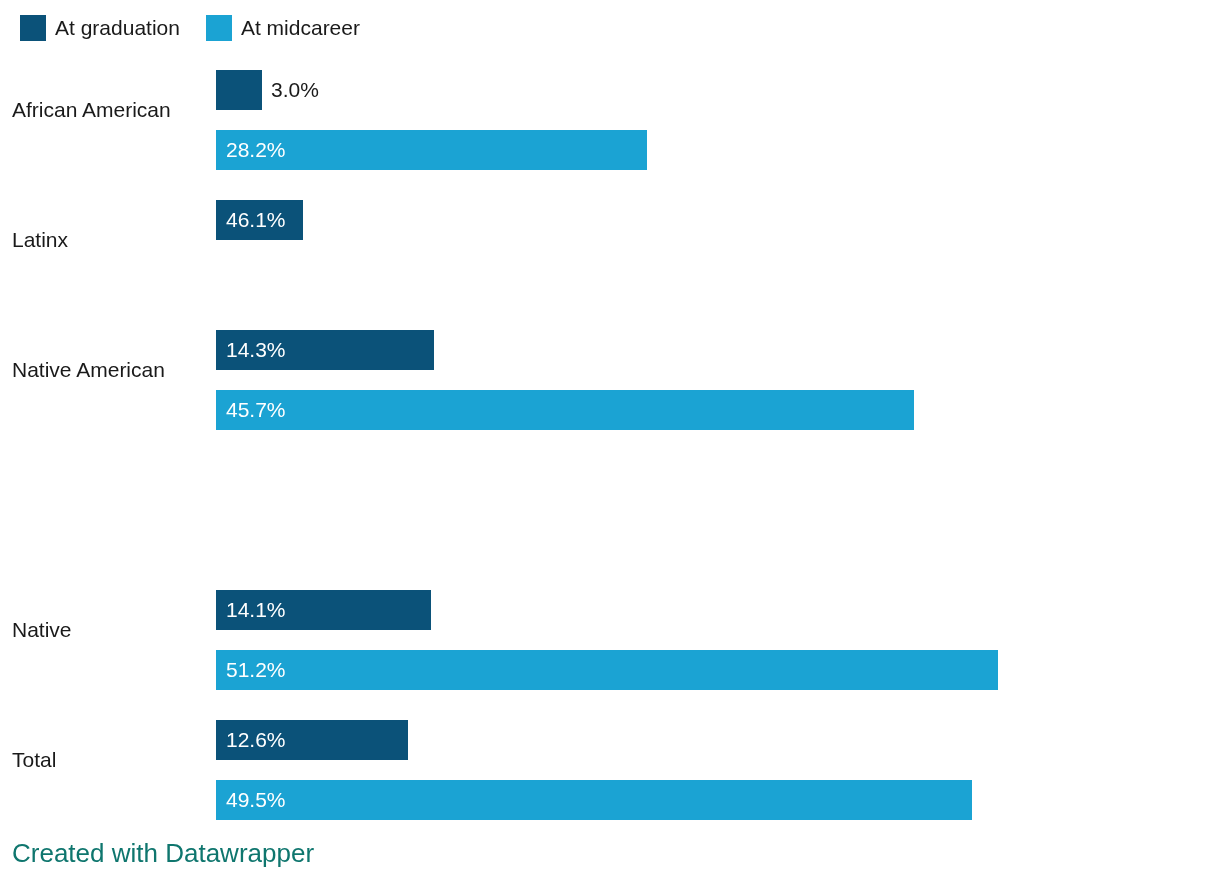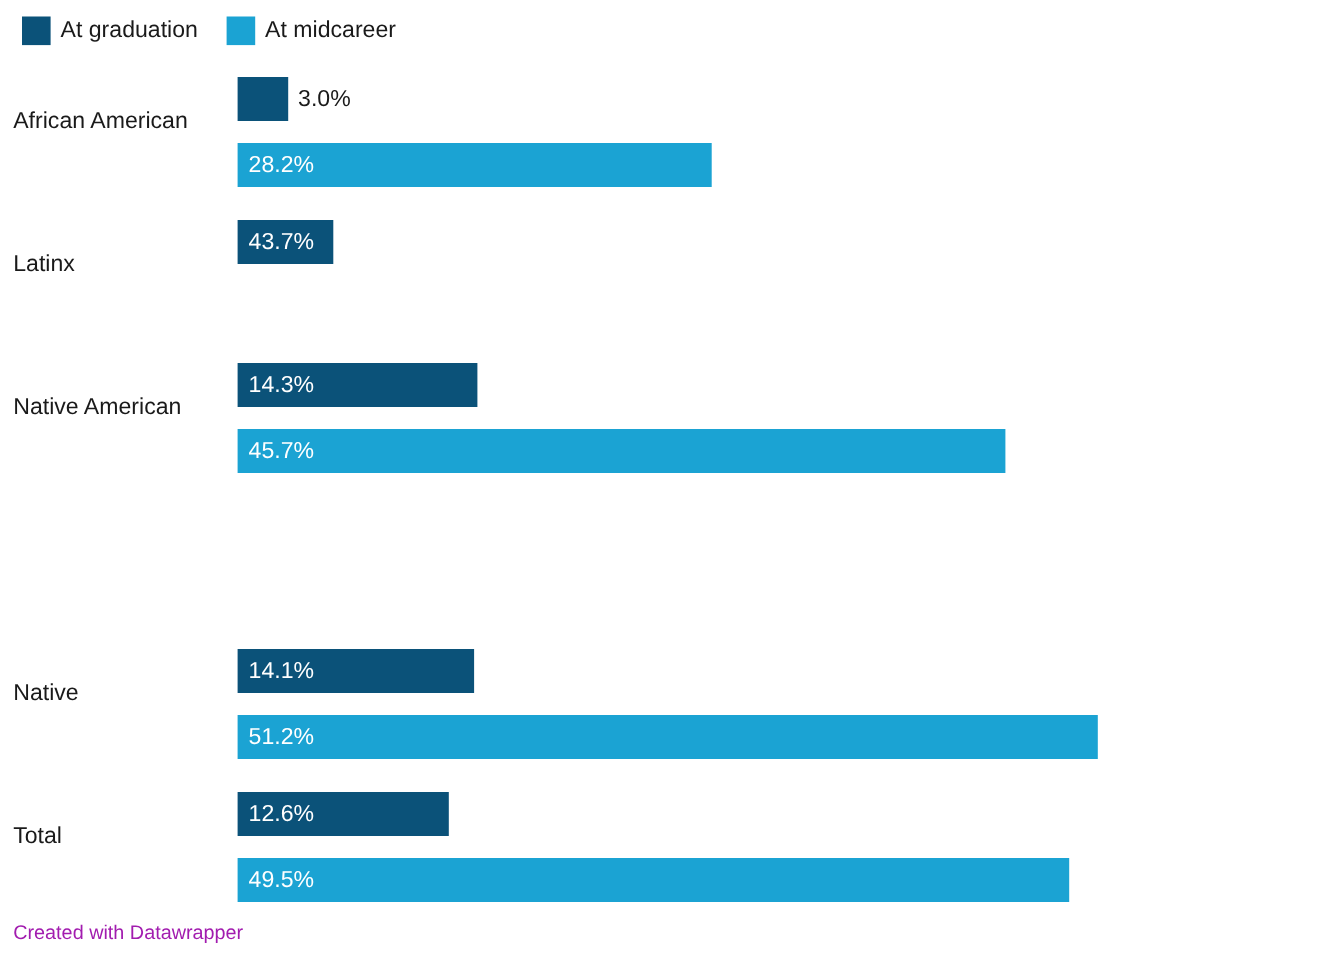--- a/index.html
+++ b/index.html
@@ -113,22 +113,22 @@
   }
   .bar-value.outside {
     color: #1a1a1a;
   }
 
   
   .footer {
     position: absolute;
     left: 12px;
     top: 838px;
-    font-size: 18px;
-    color: #a21caf;
+    font-size: 26px;
+    color: #0f766e;
     white-space: nowrap;
   }
 </style>
 </head>
 <body>
 
 <div id="chart-root">
 
   <div class="legend">
     <div class="legend-item">
@@ -150,21 +150,21 @@
         </div>
         <div class="bar-row bottom">
           <div class="bar" style="width: 431px; background: rgb(27, 163, 211);"></div>
           <div class="bar-value inside">28.2%</div>
         </div>
       </div>
       <div class="group" style="top: 200px;">
         <div class="cat-label">Latinx</div>
         <div class="bar-row top">
           <div class="bar" style="width: 87px; background: rgb(11, 82, 121);"></div>
-          <div class="bar-value inside">43.7%</div>
+          <div class="bar-value inside">46.1%</div>
         </div>
       </div>
       <div class="group" style="top: 330px;">
         <div class="cat-label">Native American</div>
         <div class="bar-row top">
           <div class="bar" style="width: 218px; background: rgb(11, 82, 121);"></div>
           <div class="bar-value inside">14.3%</div>
         </div>
         <div class="bar-row bottom">
           <div class="bar" style="width: 698px; background: rgb(27, 163, 211);"></div>

